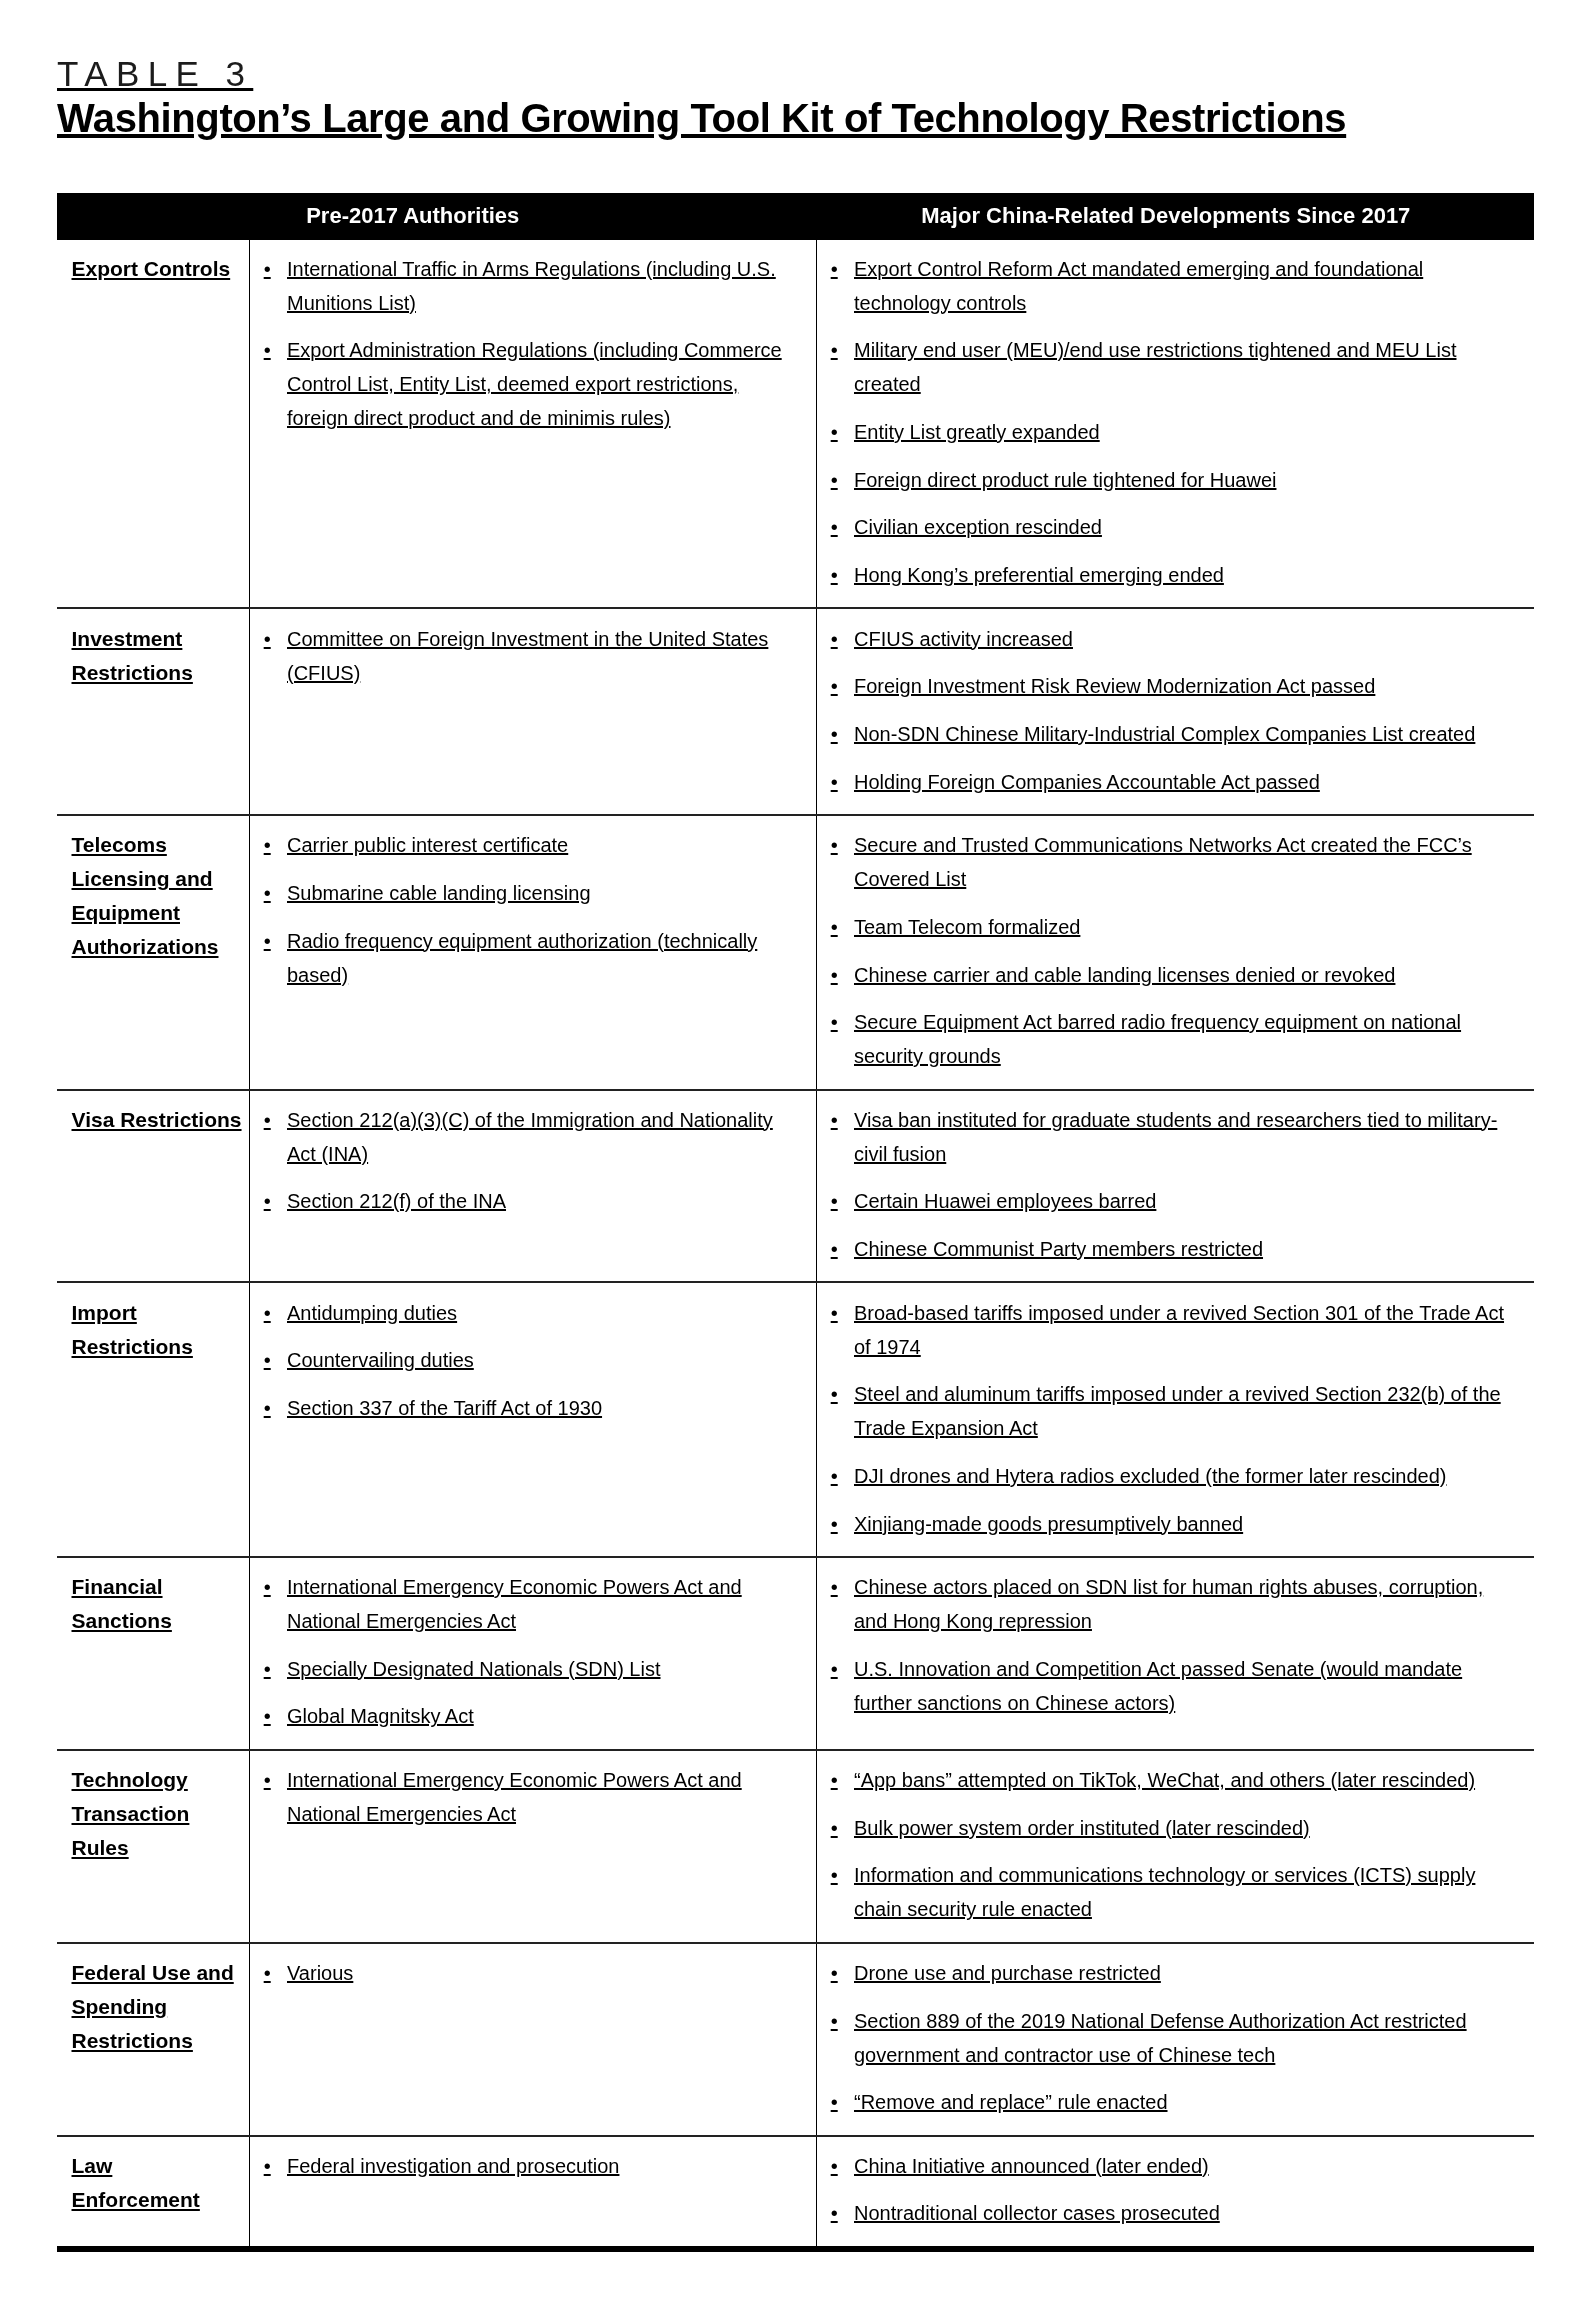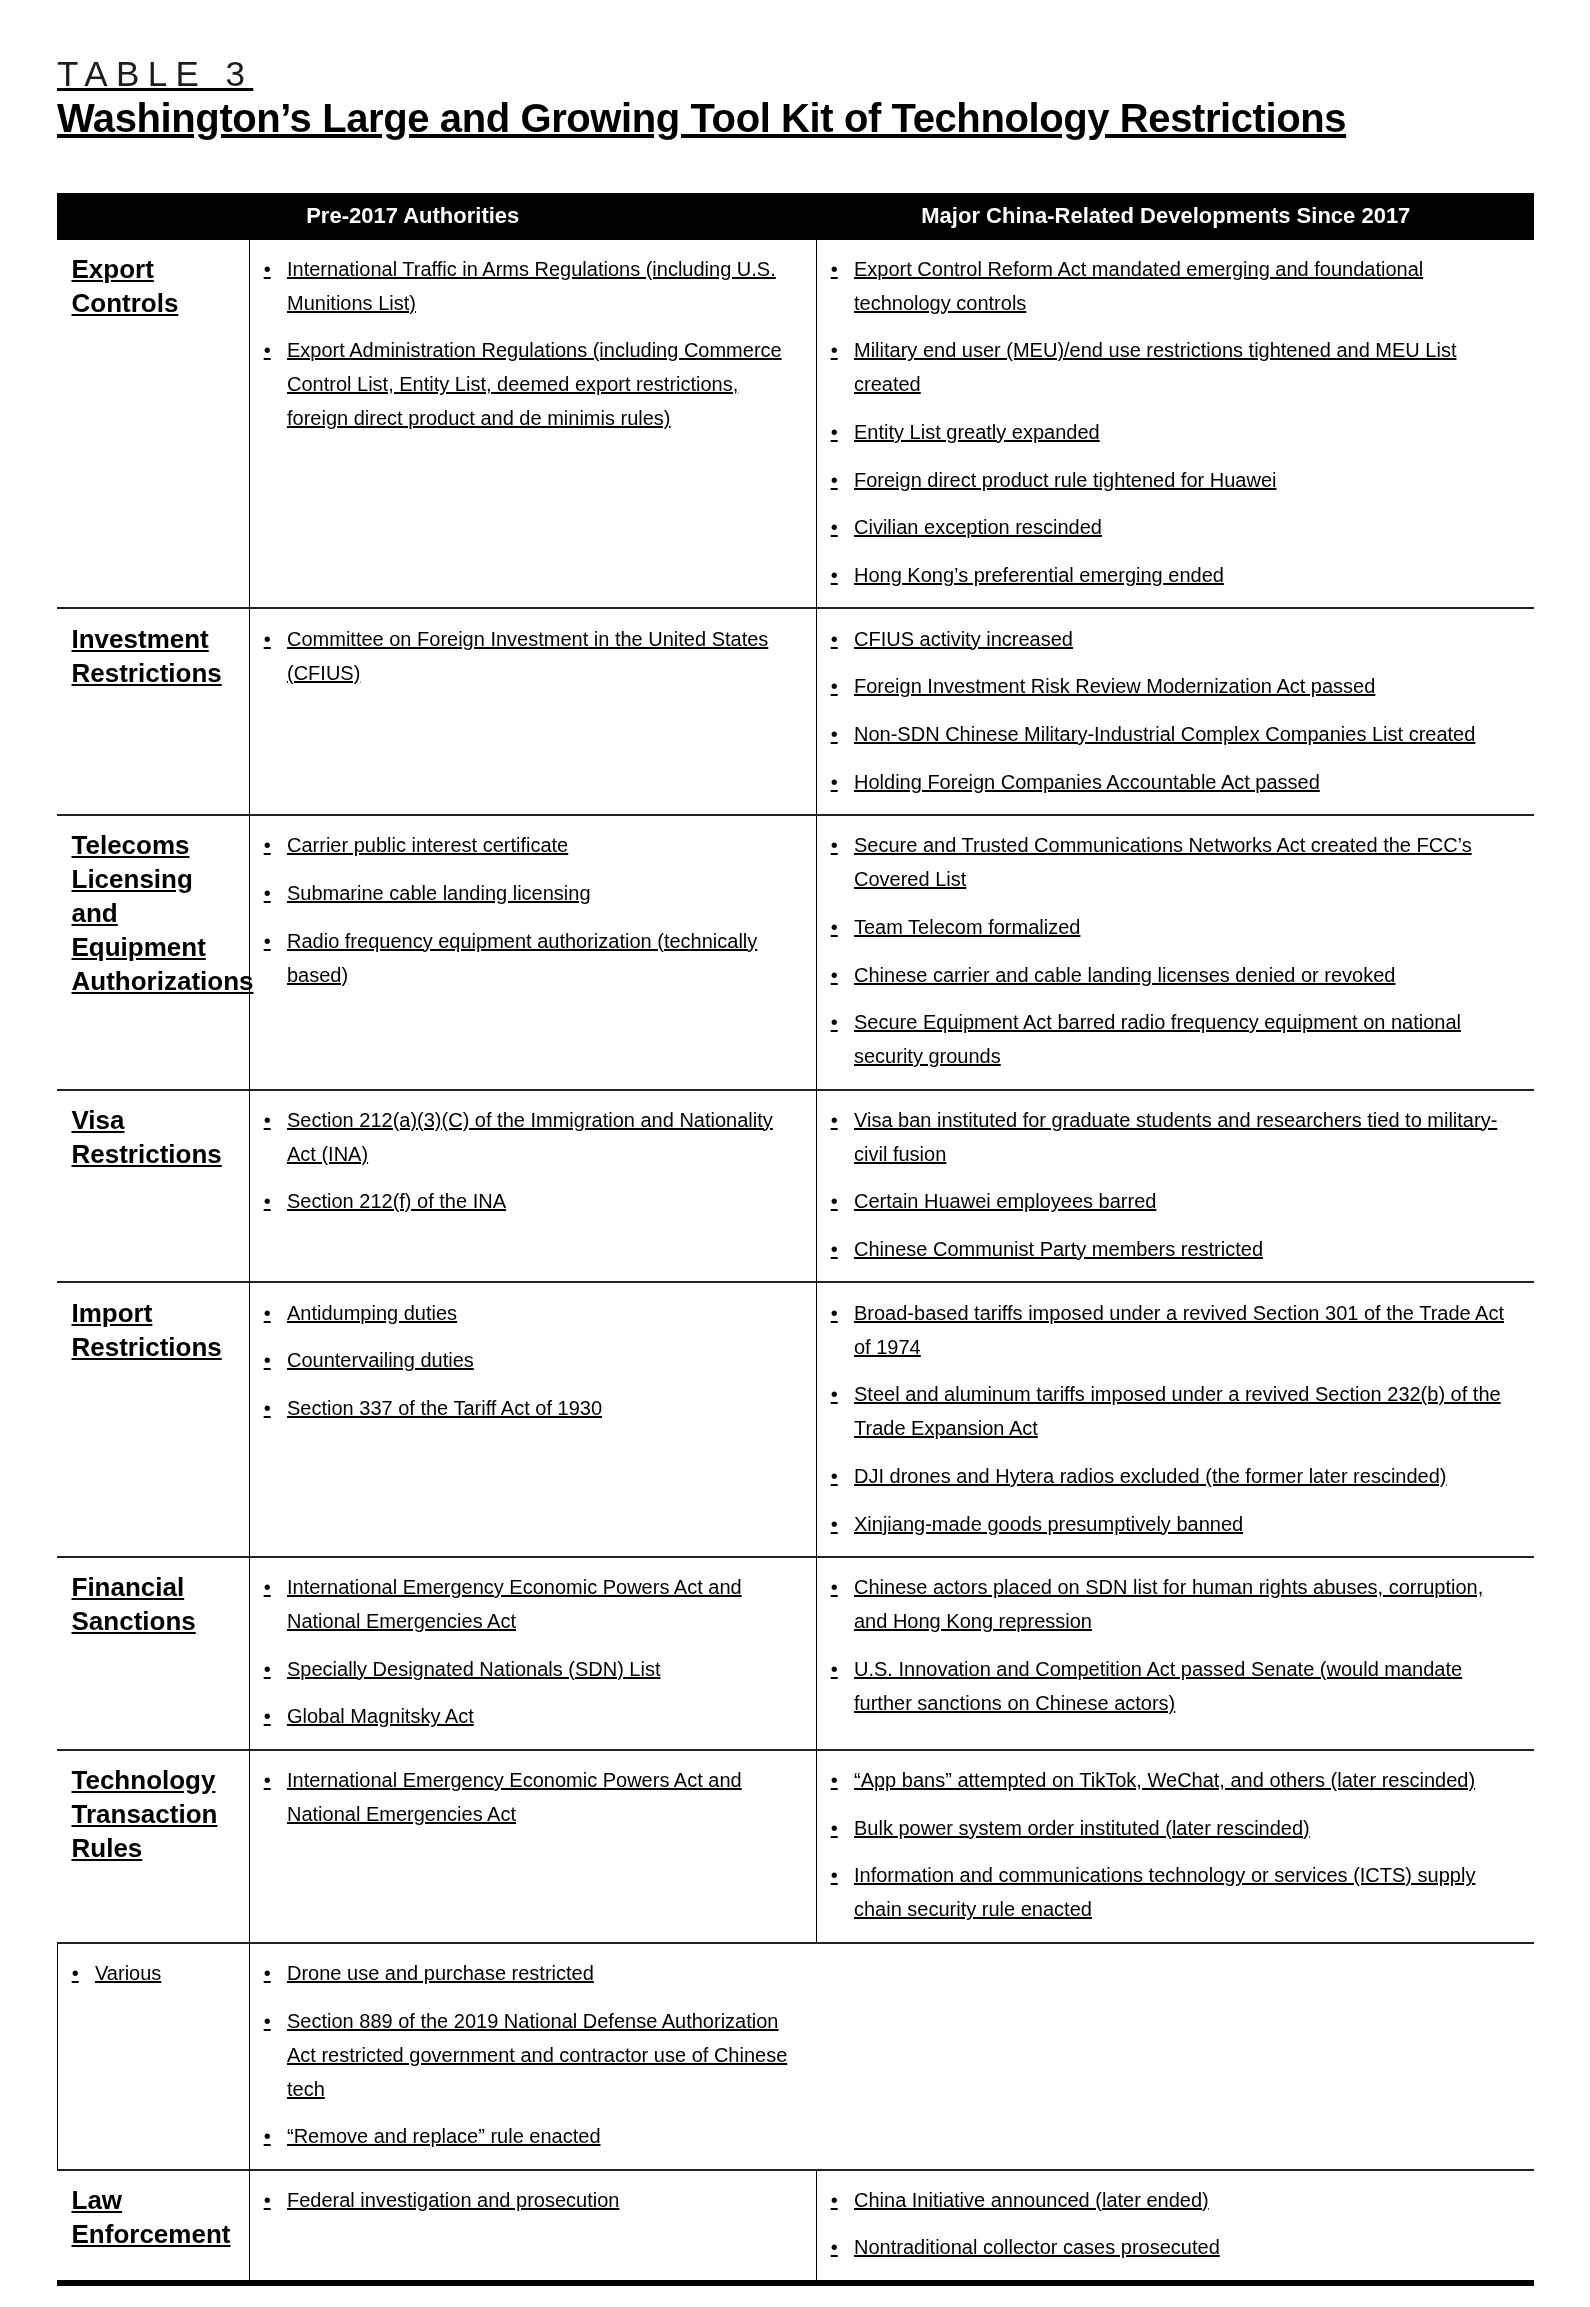--- a/index.html
+++ b/index.html
@@ -54,21 +54,21 @@
 
   .trow {
     display: grid;
     grid-template-columns: 192px 567px 718px;
   }
   .trow + .trow { border-top: 2.3px solid #222; }
 
   .td-cat {
     padding: 12.2px 6.1px 15.3px 14.5px;
     font-weight: 700;
-    font-size: 26px;
+    font-size: 21px;
     line-height: 34px;
     color: #000;
   }
   .td-list {
     border-left: 1.5px solid #000;
     padding: 12.2px 26px 15.3px 0;
   }
   .bullet-item {
     display: flex;
     align-items: flex-start;
@@ -325,20 +325,23 @@
               <span class="bullet-text">Bulk power system order instituted (later rescinded)</span>
             </div>
             <div class="bullet-item">
               <span class="bullet">•</span>
               <span class="bullet-text">Information and communications technology or services (ICTS) supply chain security rule enacted</span>
             </div>
           </div>
   </div>
 
   <div class="trow">
+    <div class="td td-cat">
+      <span>Federal Use and Spending Restrictions</span>
+    </div>
     <div class="td td-list">
             <div class="bullet-item">
               <span class="bullet">•</span>
               <span class="bullet-text">Various</span>
             </div>
           </div>
     <div class="td td-list">
             <div class="bullet-item">
               <span class="bullet">•</span>
               <span class="bullet-text">Drone use and purchase restricted</span>

